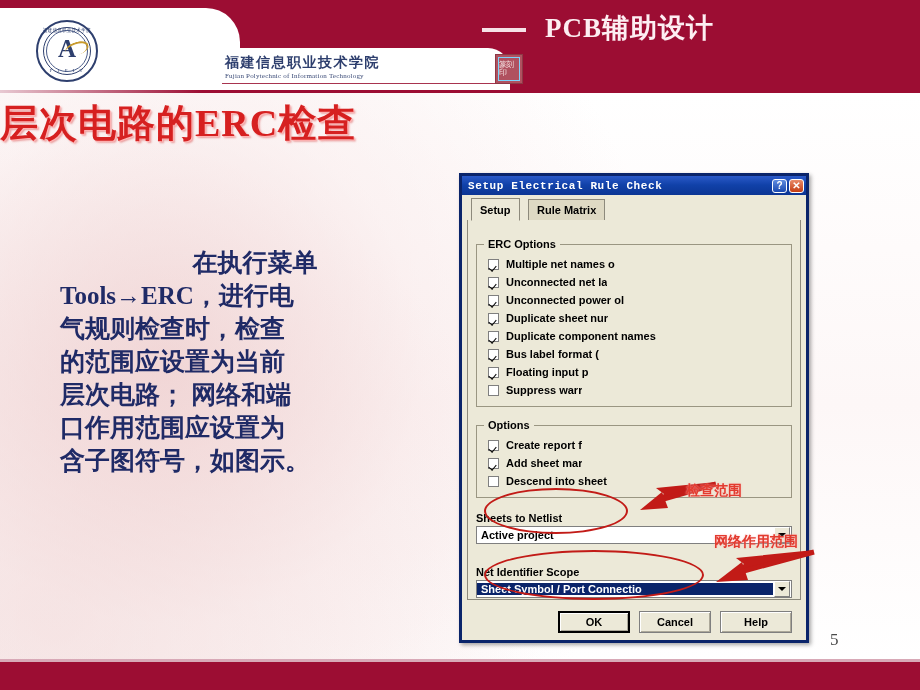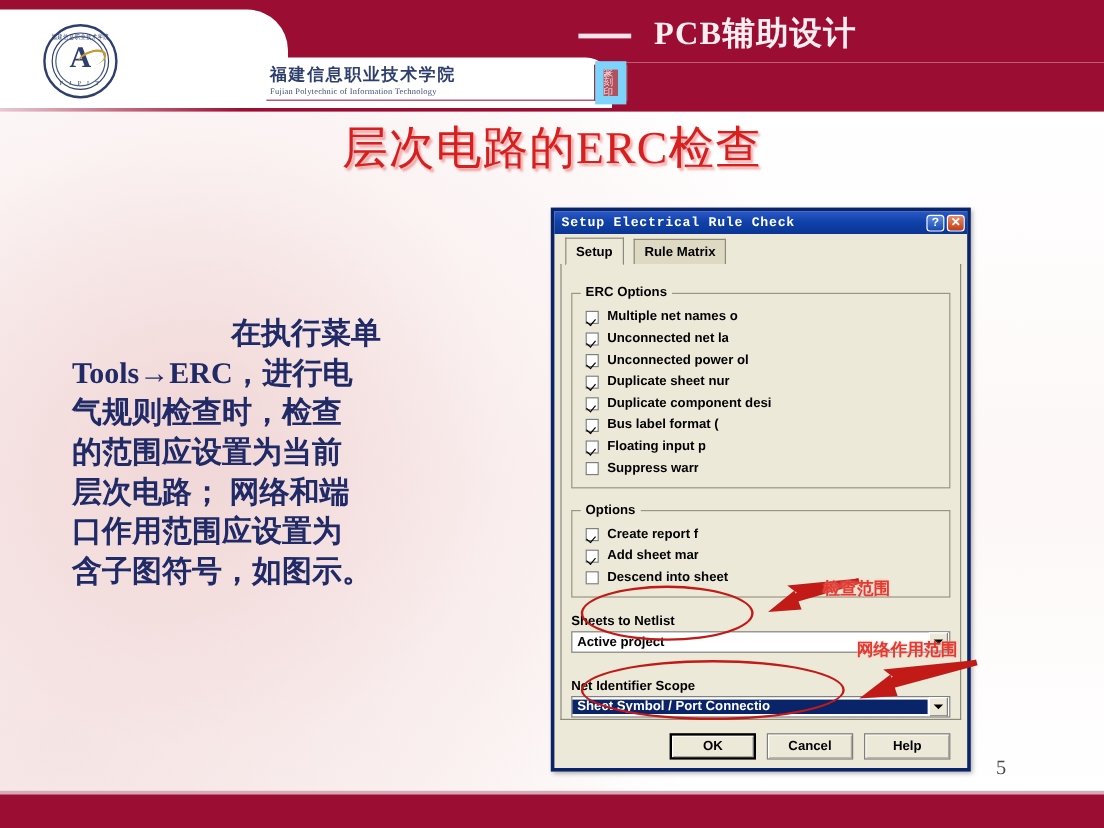--- a/index.html
+++ b/index.html
@@ -113,38 +113,38 @@
   #seal{
     position:absolute;left:495px;top:54px;width:28px;height:30px;
     background:#b0515f;border:1px solid #8d3946;
     box-sizing:border-box;
     display:flex;align-items:center;justify-content:center;
     font-family:"Liberation Serif","DejaVu Serif",serif;
     font-size:8px;color:#f3dede;line-height:8px;
     letter-spacing:-1px;
   }
   #seal .glyphs{
-    width:20px;height:22px;border:7px solid #7dd3fc;
+    width:20px;height:22px;border:1px solid #7dd3fc;
     display:flex;flex-wrap:wrap;align-content:center;
     justify-content:center;overflow:hidden;
   }
 
   
   #slide-title{
-    position:absolute;left:0;top:98px;width:920px;text-align:center;
-    font-family:"Liberation Serif","DejaVu Serif",serif;
-    font-size:38px;font-weight:normal;
+    position:absolute;left:0;top:98px;width:920px;
+    font-family:"Liberation Serif","DejaVu Serif",serif;
+    font-size:38px;font-weight:bold;
     color:#d62020;
     text-shadow:1px 1px 0 #ffb3b3, 2px 2px 2px rgba(200,0,0,.35);
     letter-spacing:1px;
   }
 
   
   #body-text{
-    position:absolute;left:60px;top:262px;width:390px;
+    position:absolute;left:60px;top:246px;width:390px;
     font-family:"Liberation Serif","DejaVu Serif",serif;
     font-size:25px;line-height:33px;color:#1f2a66;font-weight:bold;
     text-align:left;
   }
   #body-text .l1{display:block;text-align:center;}
   #body-text .ln{display:block;white-space:nowrap;}
 
   
   #dialog{
     position:absolute;left:459px;top:173px;width:350px;height:470px;
@@ -363,21 +363,21 @@
           <div class="chkrow">
             <span class="chk on"></span>
             <span class="chklabel">Unconnected power ol</span>
           </div>
           <div class="chkrow">
             <span class="chk on"></span>
             <span class="chklabel">Duplicate sheet nur</span>
           </div>
           <div class="chkrow">
             <span class="chk on"></span>
-            <span class="chklabel">Duplicate component desi</span>
+            <span class="chklabel">Duplicate component names</span>
           </div>
           <div class="chkrow">
             <span class="chk on"></span>
             <span class="chklabel">Bus label format (</span>
           </div>
           <div class="chkrow">
             <span class="chk on"></span>
             <span class="chklabel">Floating input p</span>
           </div>
           <div class="chkrow">

